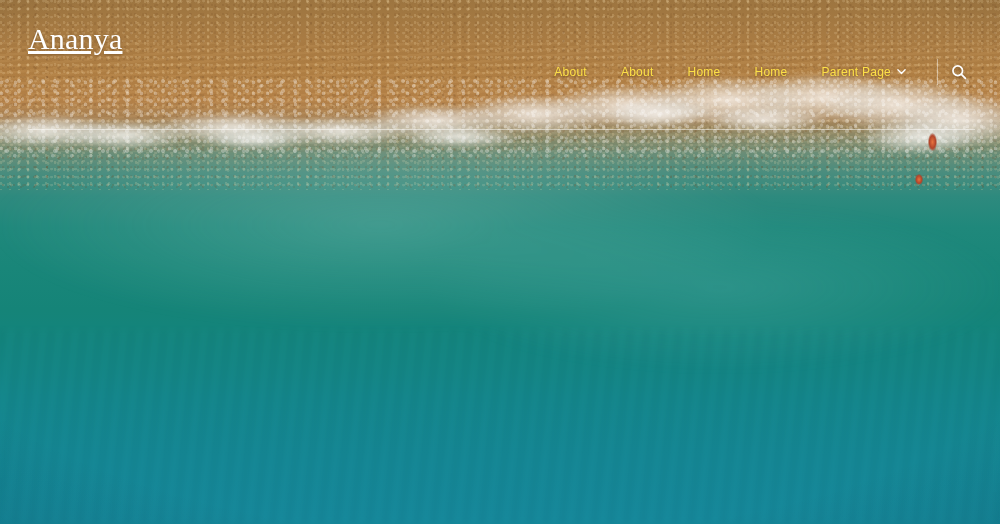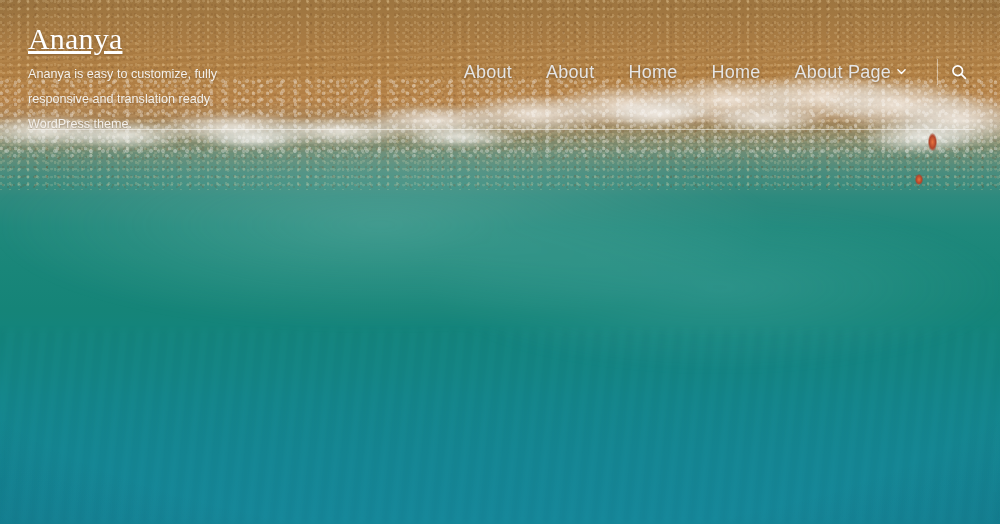--- a/index.html
+++ b/index.html
@@ -142,23 +142,23 @@
 
   .nav {
     position:absolute; right:26px; top:58px;
     display:flex; align-items:center; height:28px;
   }
   .nav-list { display:flex; align-items:center; list-style:none; }
   .nav-item { margin-left:0; }
   .nav-link {
     display:inline-flex; align-items:center; gap:6px;
     padding:0 17px;
-    font-size:18px;
+    font-size:12px;
     line-height:28px;
-    color:#e5e5e5;
+    color:#fde047;
     text-decoration:none;
     letter-spacing:.25px;
     text-shadow:0 1px 3px rgba(60,35,10,.45);
     cursor:pointer;
     white-space:nowrap;
   }
   .chev { display:inline-block; width:9px; height:9px; position:relative; top:-1px; }
   .chev svg { display:block; }
 
   .nav-sep {
@@ -214,21 +214,20 @@
 
   <div class="swimmer" style="left:928px; top:133px; width:9px; height:18px;"></div>
   <div class="swimmer" style="left:915px; top:174px; width:8px; height:11px;"></div>
 
   <div class="vignette"></div>
 
   <div class="header">
 
     <div class="brand">
       <a class="site-title" href="#">Ananya</a>
-      <p class="site-desc">Ananya is easy to customize, fully responsive and translation ready WordPress theme.</p>
     </div>
 
     <nav class="nav">
       <ul class="nav-list">
 
         <li class="nav-item">
           <a class="nav-link" href="#">
             <span>About</span>
           </a>
         </li>
@@ -246,21 +245,21 @@
         </li>
 
         <li class="nav-item">
           <a class="nav-link" href="#">
             <span>Home</span>
           </a>
         </li>
 
         <li class="nav-item">
           <a class="nav-link" href="#">
-            <span>About Page</span>
+            <span>Parent Page</span>
             <span class="chev">
               <svg width="9" height="9" viewBox="0 0 10 10" fill="none">
                 <path d="M1 3 L5 7.2 L9 3" stroke="#ffffff" stroke-width="1.5" stroke-linecap="round" stroke-linejoin="round"></path>
               </svg>
             </span>
           </a>
         </li>
 
       </ul>
 

